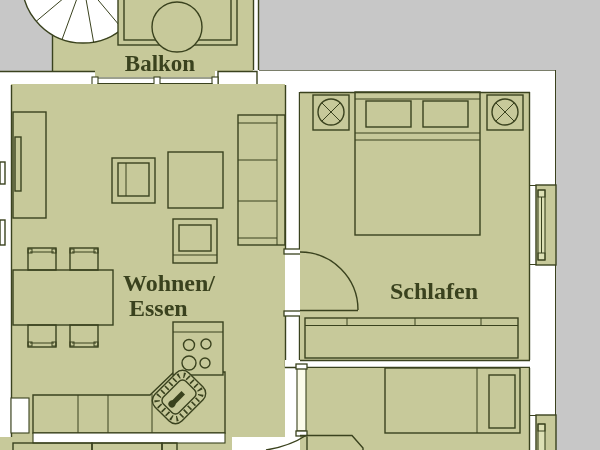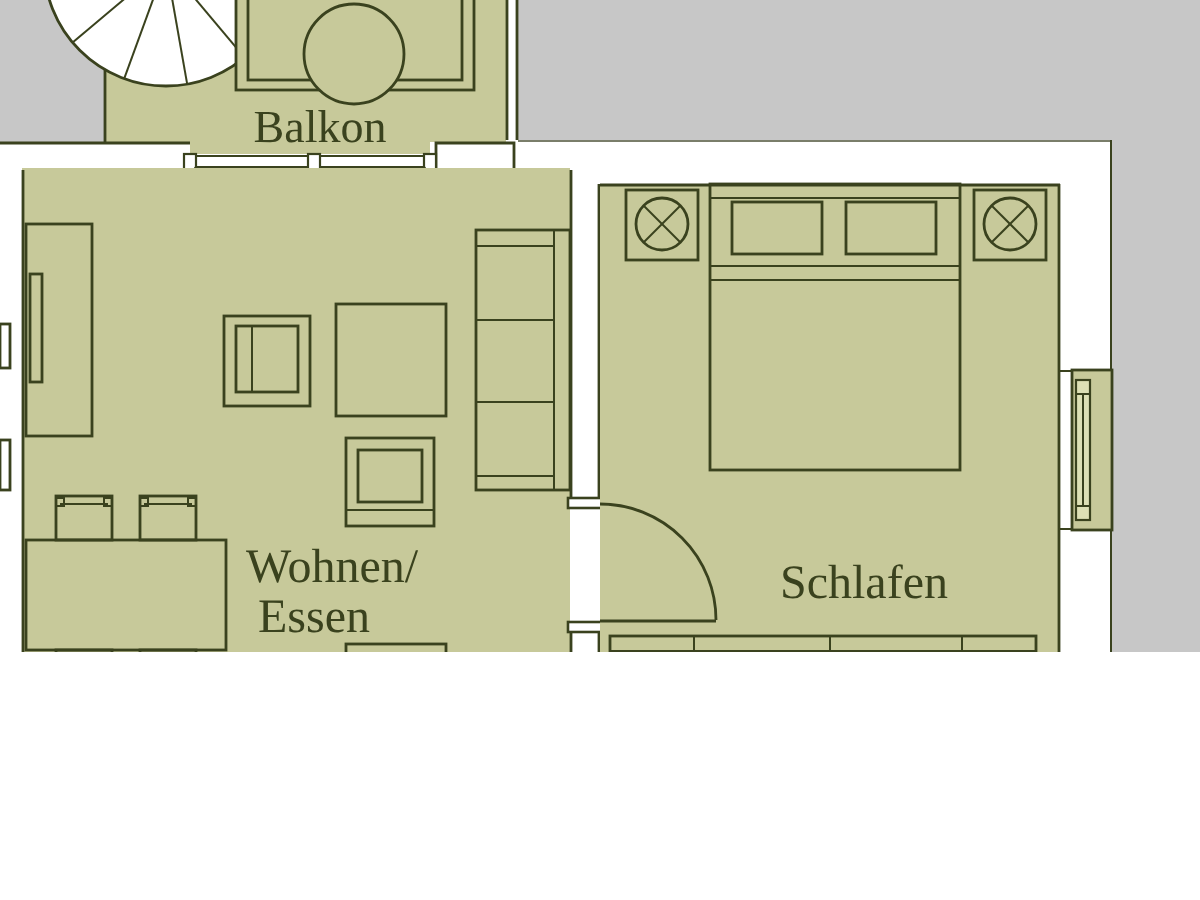--- a/index.html
+++ b/index.html
@@ -1,16 +1,16 @@
 <!DOCTYPE html>
 <html style="--floor: #c7c99a; --outside: #c7c7c7; --wall: #ffffff; --line: #3a421e; --text: #3a421e; --door_leaf: #fbfbe9; --pane: #dde0b5;"><head>
 <meta charset="utf-8">
 <style>
   html,body { margin:0; padding:0; background:#fff; }
-  .stage { width:600px; height:326px; position:relative; overflow:hidden; }
+  .stage { width:600px; height:450px; position:relative; overflow:hidden;font-weight:bold; }
   svg { display:block; }
 
   .gr  { fill: var(--outside); stroke: none; }
   .wl  { fill: var(--wall); stroke: none; }
   .fl  { fill: var(--floor); stroke: none; }
   .ln  { stroke: var(--line); stroke-width: 1.4; fill: none; }
   .lnt { stroke: var(--line); stroke-width: 1; fill: none; }
   .lnf { stroke: var(--line); stroke-width: 1.4; fill: var(--floor); }
   .lnw { stroke: var(--line); stroke-width: 1.1; fill: var(--wall); }
   .lnu { stroke: var(--line); stroke-width: 1.3; fill: var(--wall); }

